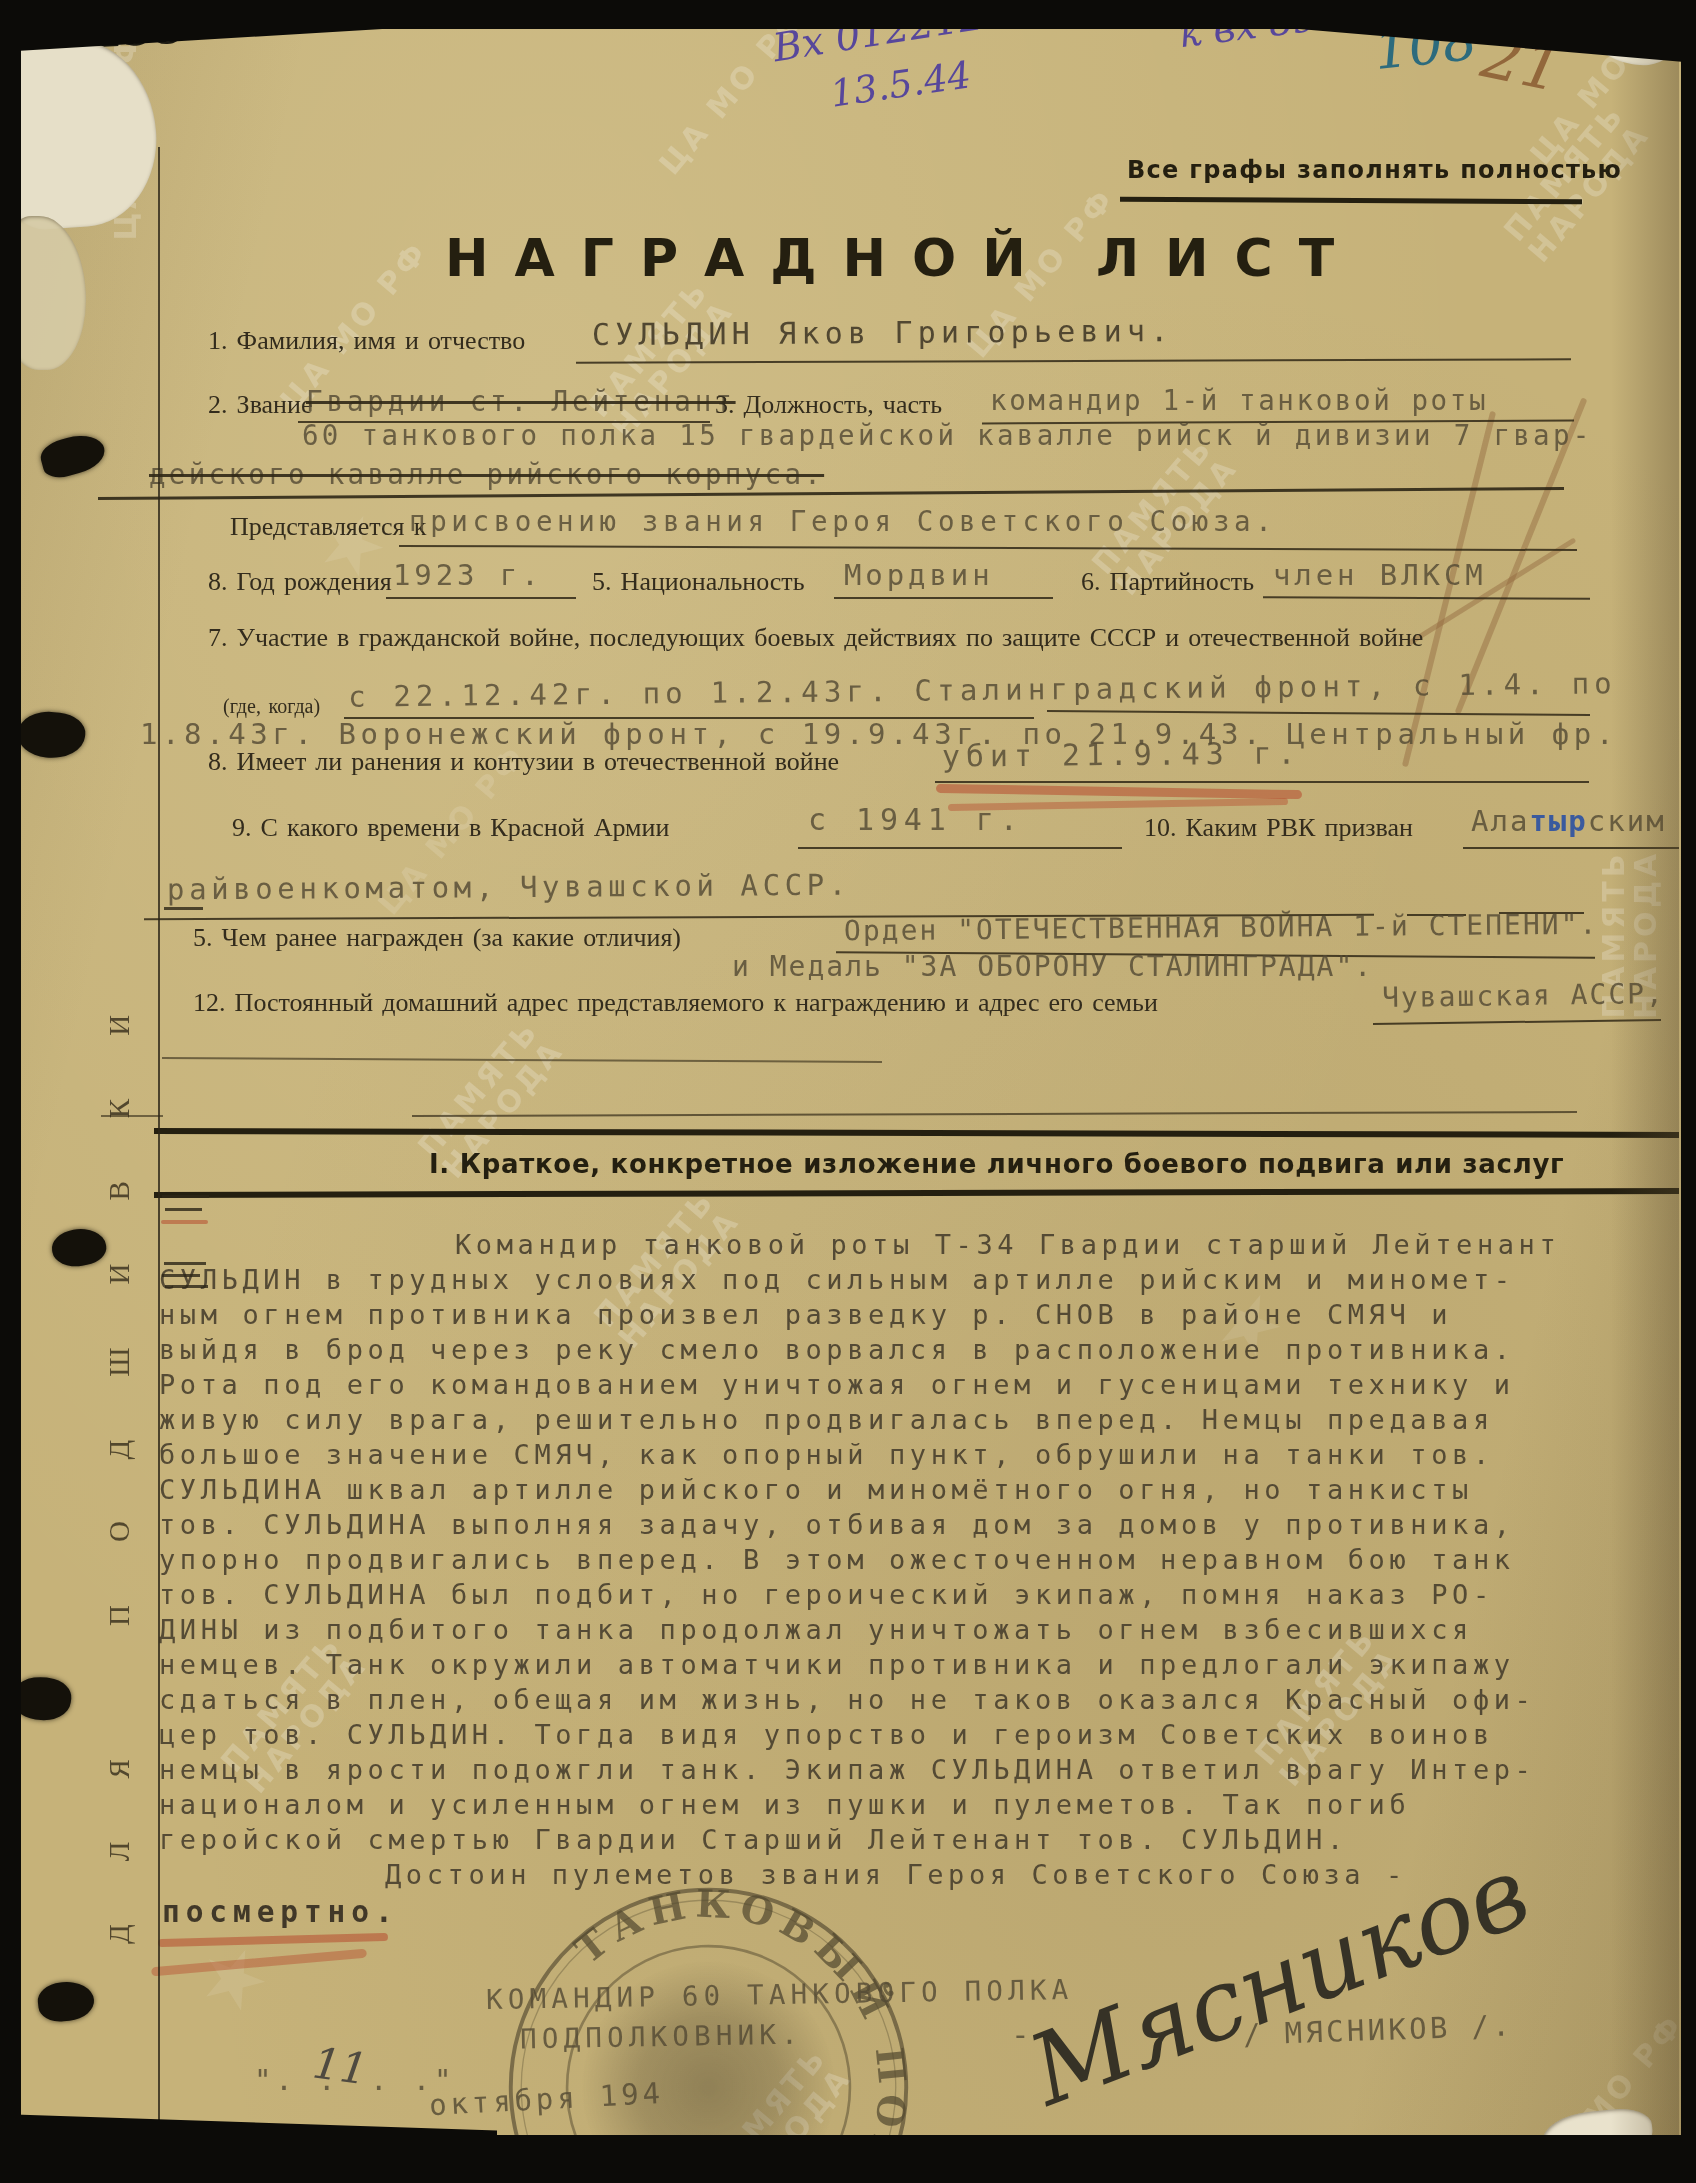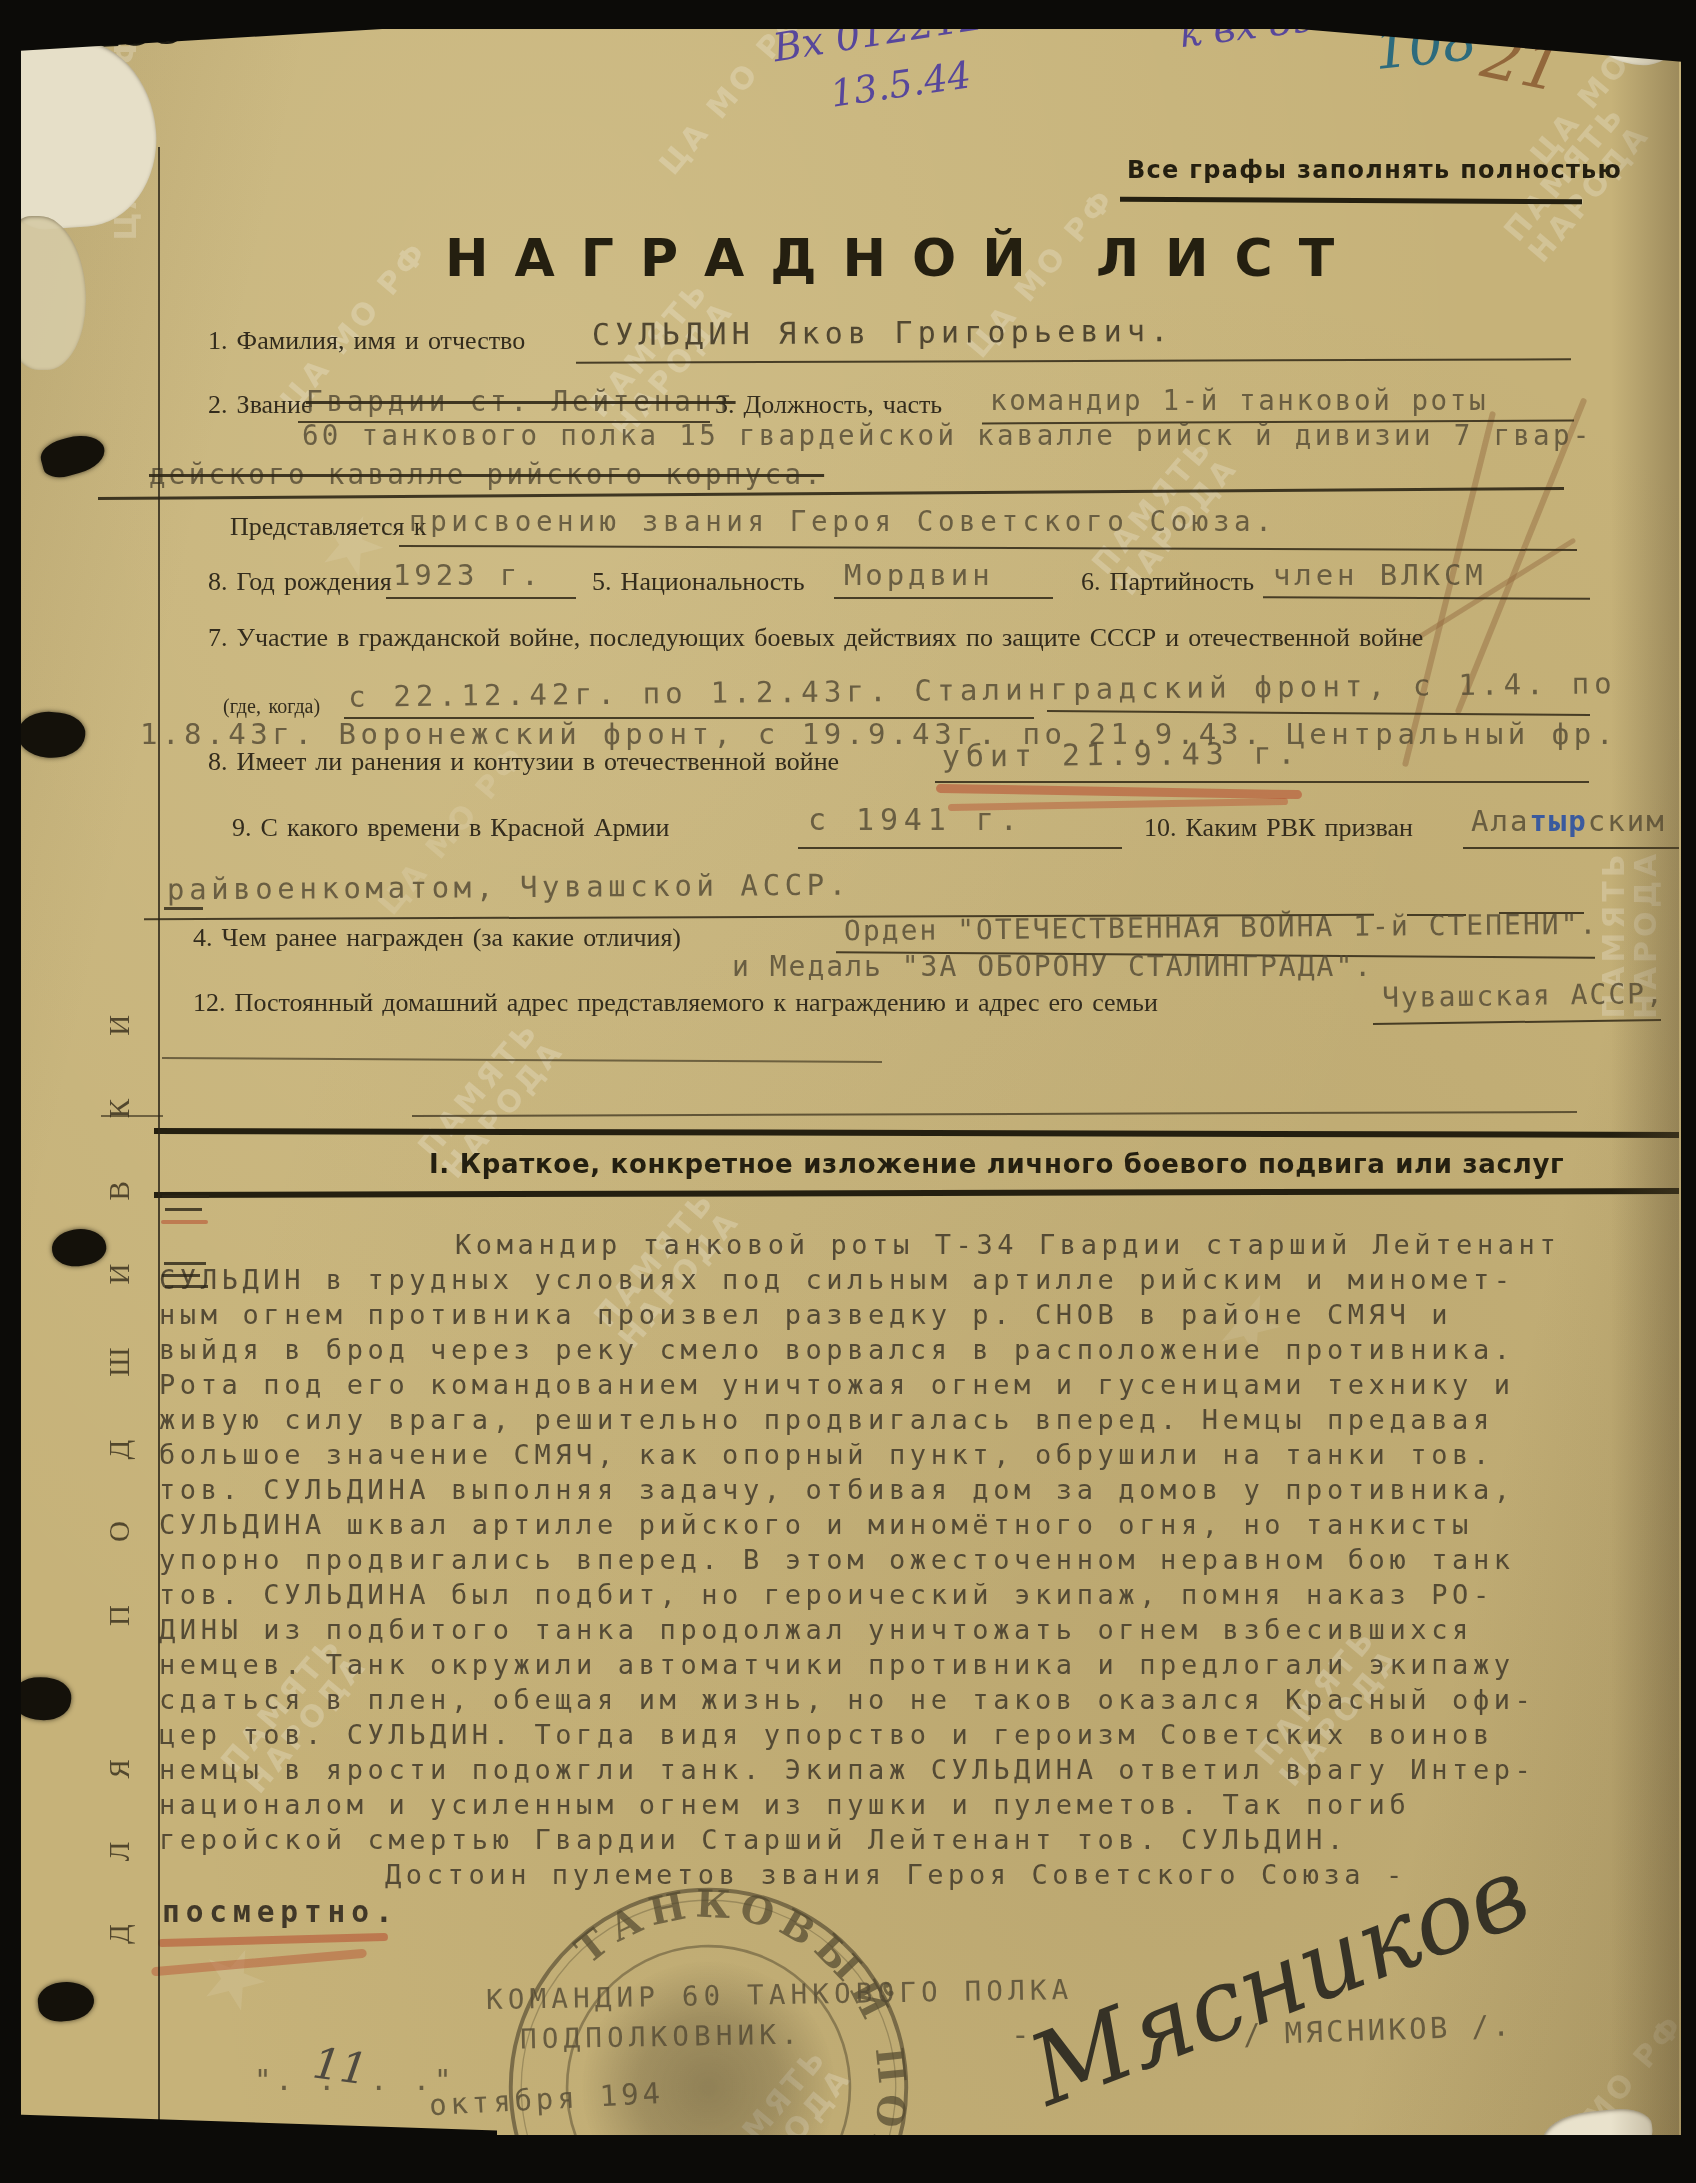--- a/index.html
+++ b/index.html
@@ -153,21 +153,21 @@
 <div class="abs typed faded" style="left:808px;top:802px;font-size:30px;letter-spacing:5.9px;">с 1941 г.</div>
 <div class="abs uline" style="left:798px;top:847px;width:324px;"></div>
 <div class="abs lbl" style="left:1144px;top:813px;">10. Каким РВК призван</div>
 <div class="abs typed faded" style="left:1471px;top:804px;font-size:29px;letter-spacing:2px;"><span>Ала</span><span style="color:#3a5a9e;font-weight:700;">тыр</span><span>ским</span></div>
 <div class="abs uline" style="left:1463px;top:847px;width:216px;"></div>
 <div class="abs typed faded" style="left:167px;top:870px;font-size:29px;letter-spacing:4.6px;transform:rotate(-.4deg);">райвоенкоматом, Чувашской АССР.</div>
 <div class="abs uline" style="left:144px;top:916px;width:1230px;transform:rotate(-.2deg);"></div>
 <div class="abs uline" style="left:1407px;top:914px;width:59px;"></div>
 <div class="abs uline" style="left:1499px;top:912px;width:85px;"></div>
 
-<div class="abs lbl" style="left:193px;top:923px;">4. Чем ранее награжден (за какие отличия)</div>
+<div class="abs lbl" style="left:193px;top:923px;">5. Чем ранее награжден (за какие отличия)</div>
 <div class="abs typed faded" style="left:844px;top:911px;font-size:28px;letter-spacing:2px;transform:rotate(-.5deg);">Орден "ОТЕЧЕСТВЕННАЯ ВОЙНА 1-й СТЕПЕНИ".</div>
 <div class="abs uline" style="left:836px;top:954px;width:759px;transform:rotate(.4deg);"></div>
 <div class="abs typed faded" style="left:732px;top:950px;font-size:28px;letter-spacing:2px;">и Медаль "ЗА ОБОРОНУ СТАЛИНГРАДА".</div>
 
 <div class="abs lbl" style="left:193px;top:988px;">12. Постоянный домашний адрес представляемого к награждению и адрес его семьи</div>
 <div class="abs typed faded" style="left:1382px;top:979px;font-size:28px;letter-spacing:2px;transform:rotate(-.8deg);">Чувашская АССР,</div>
 <div class="abs uline" style="left:1373px;top:1021px;width:288px;transform:rotate(-.8deg);"></div>
 
 <div class="abs uline" style="left:162px;top:1059px;width:720px;opacity:.7;transform:rotate(.3deg);"></div>
 <div class="abs uline" style="left:412px;top:1113px;width:1165px;opacity:.8;transform:rotate(-.2deg);"></div>
@@ -178,22 +178,22 @@
 <div class="abs rule" style="left:154px;top:1190px;width:1525px;height:5.9px;transform:rotate(-.15deg);"></div>
 
 <div class="abs" style="left:141px;top:1229px;width:1525px;">
   <div class="storyline ind1">Командир танковой роты Т-34 Гвардии старший Лейтенант</div>
   <div class="storyline">СУЛЬДИН в трудных условиях под сильным артилле рийским и миномет-</div>
   <div class="storyline">ным огнем противника произвел разведку р. СНОВ в районе СМЯЧ и</div>
   <div class="storyline">выйдя в брод через реку смело ворвался в расположение противника.</div>
   <div class="storyline">Рота под его командованием уничтожая огнем и гусеницами технику и</div>
   <div class="storyline">живую силу врага, решительно продвигалась вперед. Немцы предавая</div>
   <div class="storyline">большое значение СМЯЧ, как опорный пункт, обрушили на танки тов.</div>
+  <div class="storyline">СУЛЬДИНА шквал артилле рийского и миномётного огня, но танкисты</div>
   <div class="storyline">тов. СУЛЬДИНА выполняя задачу, отбивая дом за домов у противника,</div>
-  <div class="storyline">СУЛЬДИНА шквал артилле рийского и миномётного огня, но танкисты</div>
   <div class="storyline">упорно продвигались вперед. В этом ожесточенном неравном бою танк</div>
   <div class="storyline">тов. СУЛЬДИНА был подбит,  но героический экипаж, помня наказ РО-</div>
   <div class="storyline">ДИНЫ из подбитого танка продолжал уничтожать огнем взбесившихся</div>
   <div class="storyline">немцев. Танк окружили автоматчики противника и предлогали экипажу</div>
   <div class="storyline">сдаться в плен, обещая им жизнь, но не таков оказался Красный офи-</div>
   <div class="storyline">цер тов. СУЛЬДИН. Тогда видя упорство и героизм Советских воинов</div>
   <div class="storyline">немцы в ярости подожгли танк. Экипаж СУЛЬДИНА ответил врагу Интер-</div>
   <div class="storyline">националом и усиленным огнем из пушки и пулеметов. Так погиб</div>
   <div class="storyline">геройской смертью Гвардии Старший Лейтенант тов. СУЛЬДИН.</div>
   <div class="storyline ind2">Достоин пулеметов звания Героя Советского Союза -</div>

